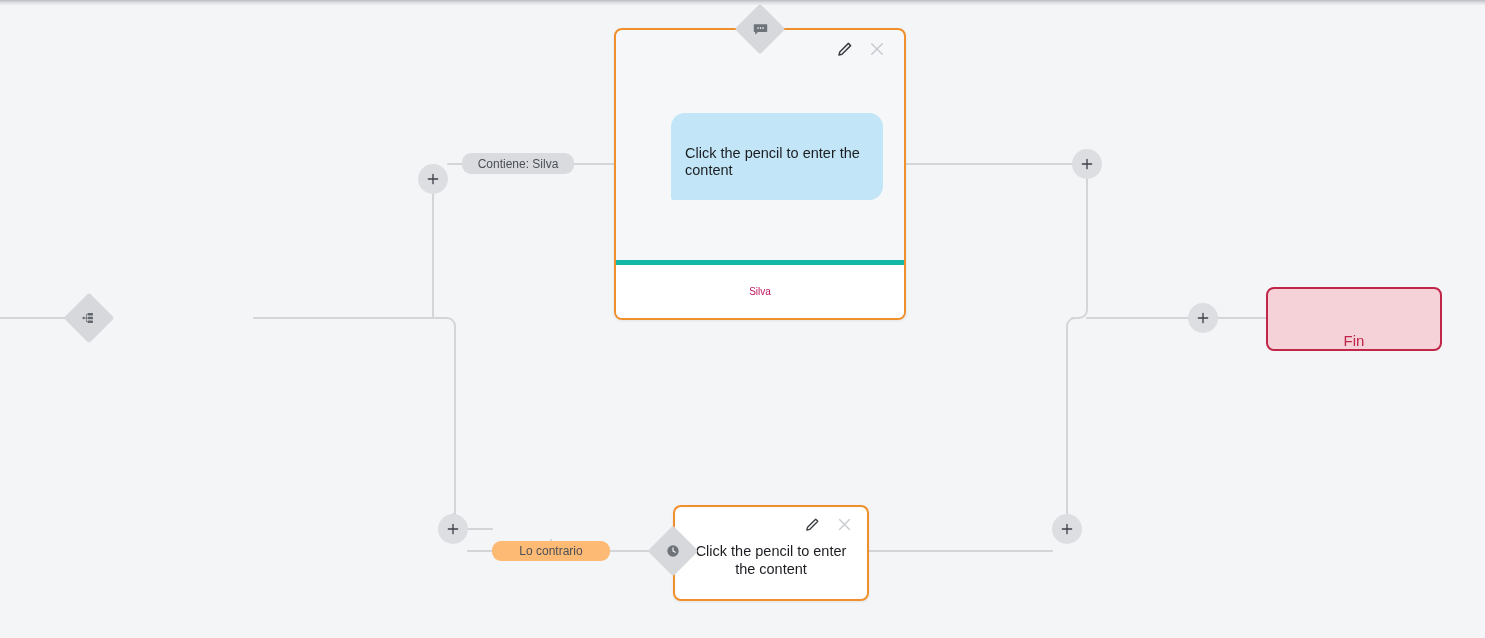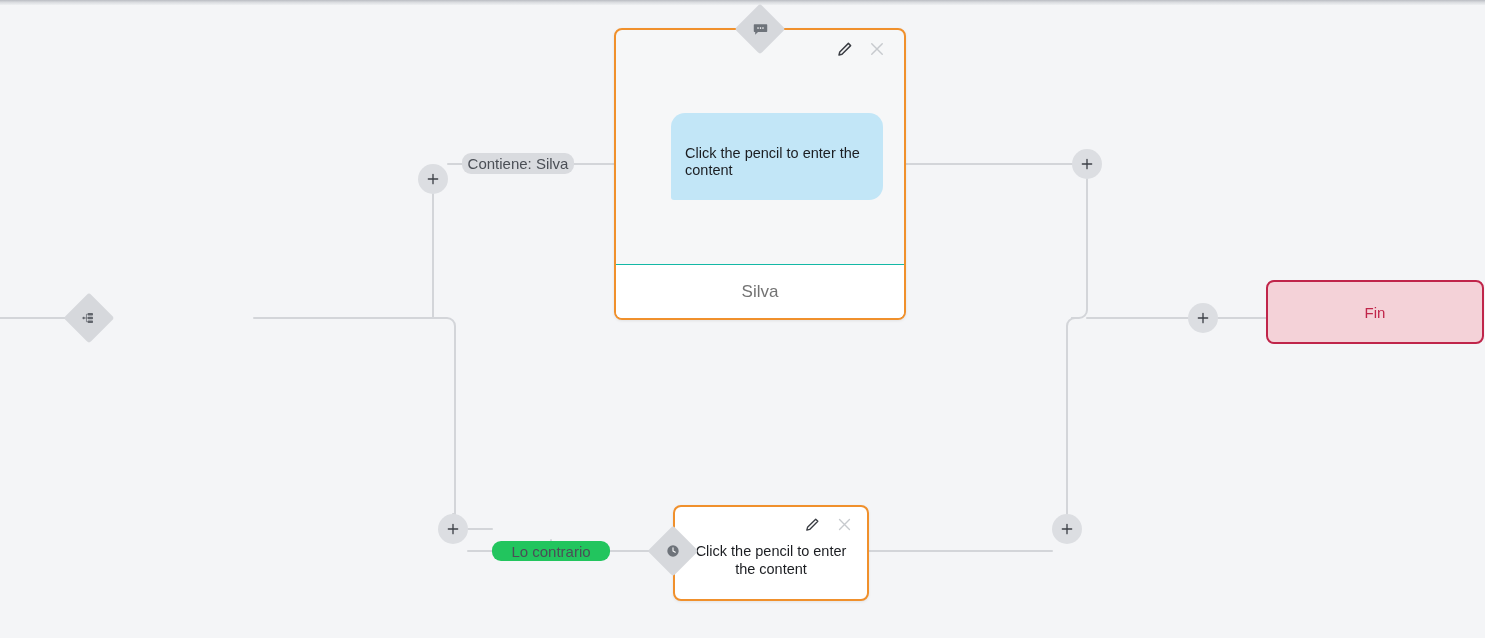--- a/index.html
+++ b/index.html
@@ -103,47 +103,47 @@
     background: #c2e6f7;
     border-radius: 14px 14px 14px 3px;
     padding: 32px 18px 14px 14px;
     font-size: 14.5px;
     line-height: 1.15;
     color: #1b1d21;
   }
   #node-message .footer {
     height: 53px;
     background: #ffffff;
-    border-top: 1px solid #14b8a6;
-    display: flex;
-    align-items: center;
-    justify-content: center;
-    font-size: 17px;
-    color: #737373;
+    border-top: 5px solid #14b8a6;
+    display: flex;
+    align-items: center;
+    justify-content: center;
+    font-size: 10px;
+    color: #be185d;
   }
   
   #node-delay {
     left: 673px; top: 505px;
     width: 196px; height: 96px;
     display: flex;
     align-items: center;
     justify-content: center;
     text-align: center;
     padding: 14px 12px 0 12px;
     box-sizing: border-box;
   }
   #node-delay .txt {
     font-size: 14.5px;
     line-height: 1.25;
     color: #1b1d21;
   }
   
   #node-end {
-    left: 1266px; top: 280px;
-    width: 218px; height: 64px;
+    left: 1266px; top: 287px;
+    width: 176px; height: 64px; align-items: flex-end;
   }
   
   .diamond {
     position: absolute;
     width: 36px; height: 36px;
     background: #d6d8dc;
     transform: rotate(45deg);
     border-radius: 3px;
   }
   .diamond-inner {
@@ -165,27 +165,27 @@
     cursor: pointer;
   }
   .plus svg { display: block; }
   
   .edge-label {
     position: absolute;
     display: flex;
     align-items: center;
     justify-content: center;
     box-sizing: border-box;
-    font-size: 15px;
+    font-size: 12px;
     color: #4b4f56;
     border-radius: 9px;
     white-space: nowrap;
   }
   .edge-label.gray { background: #d9dbdf; }
-  .edge-label.white { background: #22c55e; }
+  .edge-label.white { background: #fdba74; }
 </style>
 </head>
 <body>
 
 <div id="canvas">
 
   <div id="top-strip"></div>
 
   <svg id="edges" viewBox="0 0 1485 638" xmlns="http://www.w3.org/2000/svg">
     <g fill="none" stroke="#d3d5d9" stroke-width="2" stroke-linecap="round">

